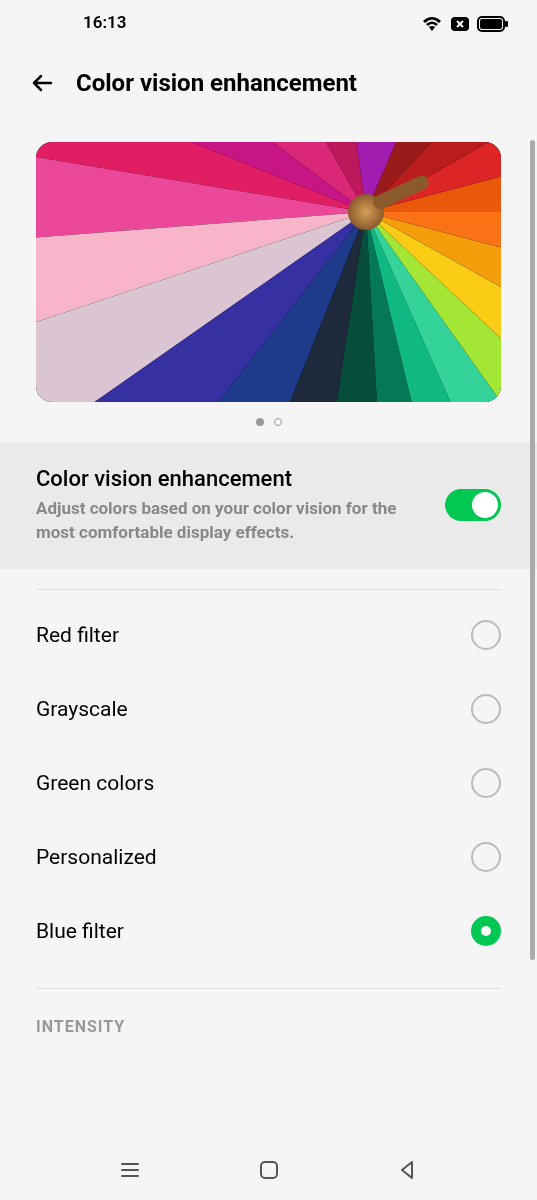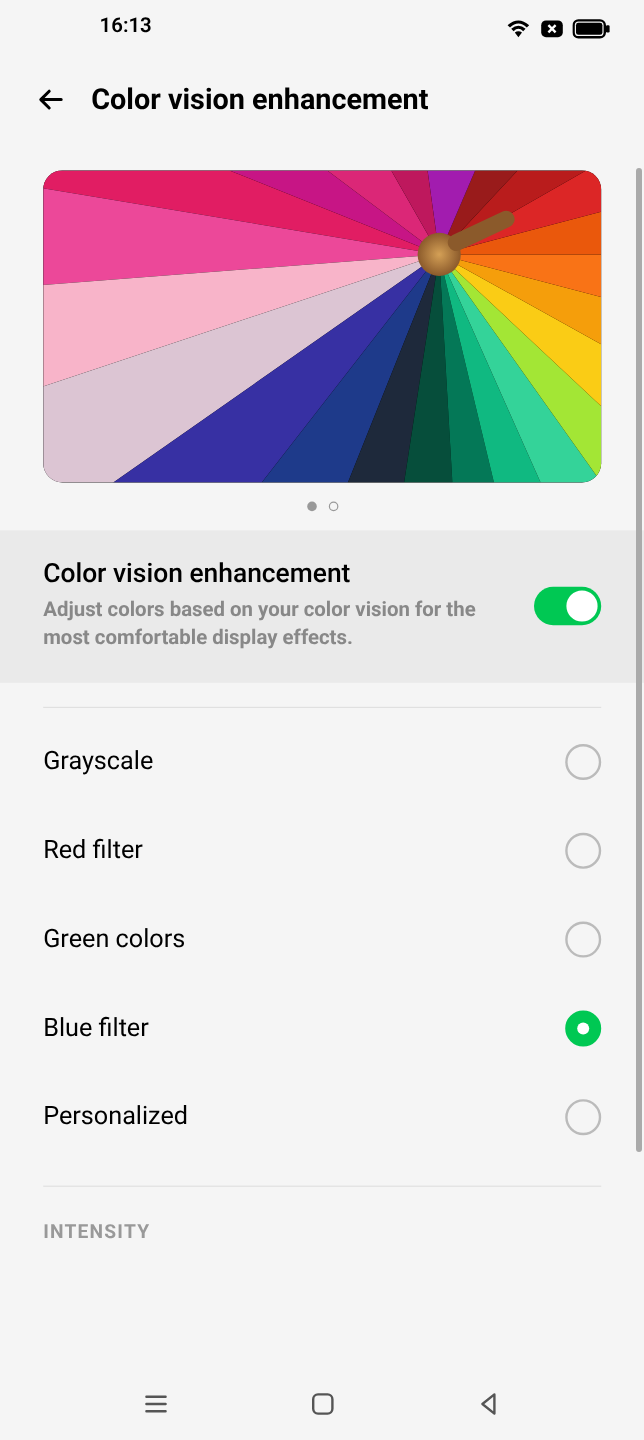--- a/index.html
+++ b/index.html
@@ -271,40 +271,40 @@
   </div>
   <div class="toggle-switch">
     <div class="toggle-thumb"></div>
   </div>
 </div>
 
 <div class="divider"></div>
 
 <div class="radio-list">
   <div class="radio-item">
+    <div class="radio-label">Red filter</div>
+    <div class="radio-circle"></div>
+  </div>
+  <div class="radio-item">
     <div class="radio-label">Grayscale</div>
     <div class="radio-circle"></div>
   </div>
   <div class="radio-item">
-    <div class="radio-label">Red filter</div>
+    <div class="radio-label">Green colors</div>
     <div class="radio-circle"></div>
   </div>
   <div class="radio-item">
-    <div class="radio-label">Green colors</div>
+    <div class="radio-label">Personalized</div>
     <div class="radio-circle"></div>
   </div>
   <div class="radio-item">
     <div class="radio-label">Blue filter</div>
     <div class="radio-circle selected">
         <div class="radio-inner"></div>
       </div>
-  </div>
-  <div class="radio-item">
-    <div class="radio-label">Personalized</div>
-    <div class="radio-circle"></div>
   </div>
 </div>
 
 <div class="divider"></div>
 
 <div class="section-header">INTENSITY</div>
 
 <div class="scrollbar"></div>
 
 <div class="nav-bar">

